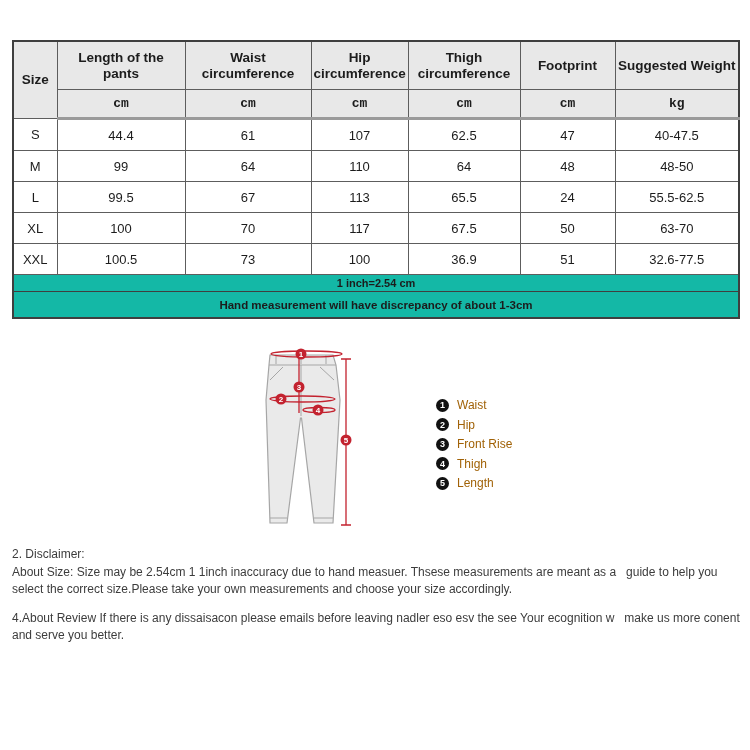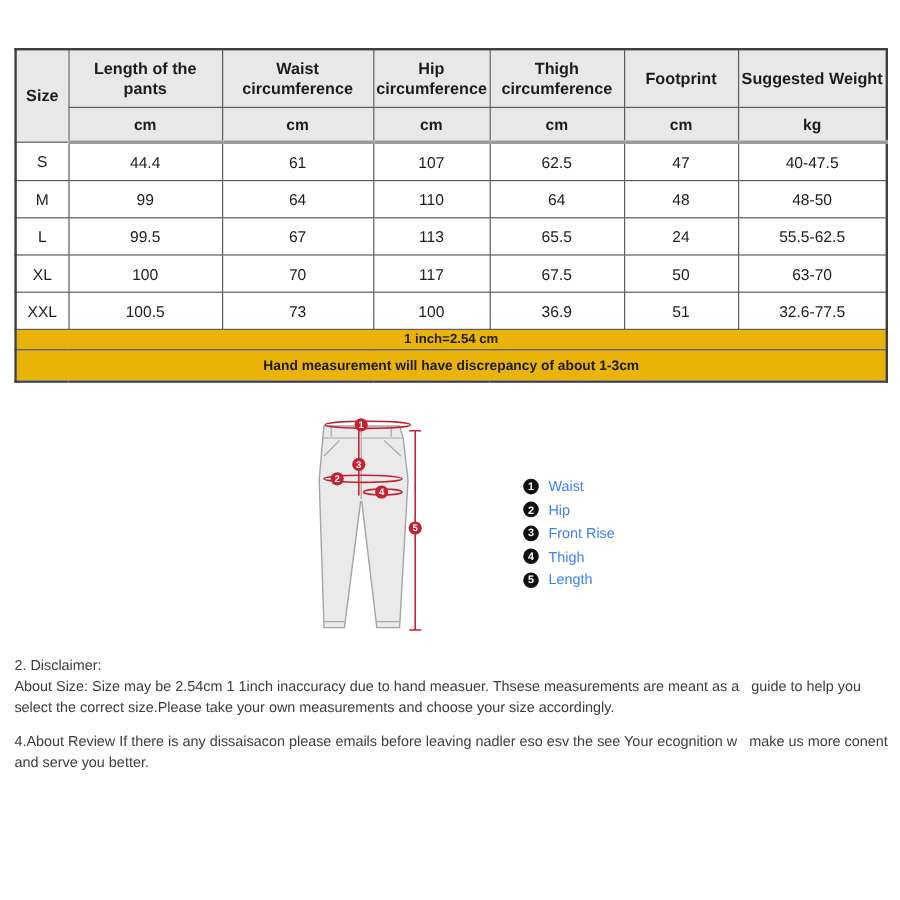--- a/index.html
+++ b/index.html
@@ -16,38 +16,39 @@
   table.size-table th, table.size-table td{
     border:1px solid #5d5d5d;text-align:center;vertical-align:middle;
     padding:0 2px;overflow:hidden;
   }
   tr.hdr-row th{
     background:#e8e8e8;font-size:13.5px;font-weight:bold;height:47px;line-height:1.15;
   }
   tr.unit-row th{
     background:#e8e8e8;font-size:13px;font-weight:bold;height:27px;
     border-bottom:3px solid #9a9a9a;
+    font-family:Liberation Mono, monospace;
   }
   tr.data-row td{font-size:13px;height:30px;background:#fff;}
   tr.note-row td{
-    font-size:11px;font-weight:bold;background:#eab308;border:1px solid #3f3f3f;
+    font-size:11px;font-weight:bold;background:#14b8a6;border:1px solid #3f3f3f;
   }
   tr.note-row.inch td{height:16px;}
   tr.note-row.hand td{height:25px;font-size:11.5px;}
   
   .diagram{position:absolute;left:0;top:340px;width:750px;height:205px;}
   .pants-svg{position:absolute;left:256px;top:2px;}
   .legend{position:absolute;left:436px;top:58px;}
   .legend-item{display:flex;align-items:center;margin-bottom:5.5px;}
   .legend-badge{
     width:13px;height:13px;border-radius:50%;background:#111111;color:#ffffff;
     font-size:9px;font-weight:bold;display:inline-flex;align-items:center;
     justify-content:center;flex:0 0 13px;
   }
-  .legend-label{font-size:12px;color:#3b82f6;margin-left:8px;line-height:14px;}
+  .legend-label{font-size:12px;color:#a16207;margin-left:8px;line-height:14px;}
   
   .notes{position:absolute;left:12px;top:546px;width:730px;color:#3c3c3c;}
   .section{margin:0 0 12px 0;}
   .section-title{font-size:12px;line-height:17px;white-space:pre-wrap;}
   .section-title:empty{display:none;}
   .section-body{font-size:12px;line-height:17px;white-space:pre-wrap;margin-top:1px;}
 </style>
 </head>
 <body>
 

